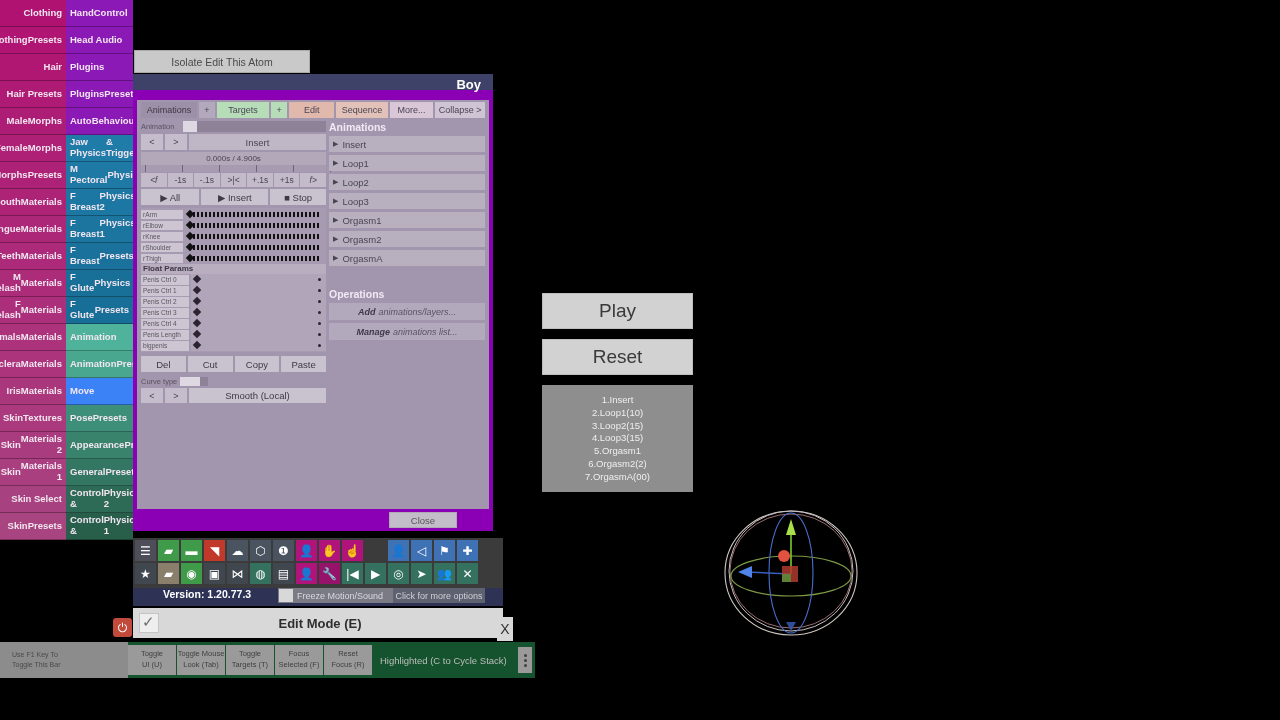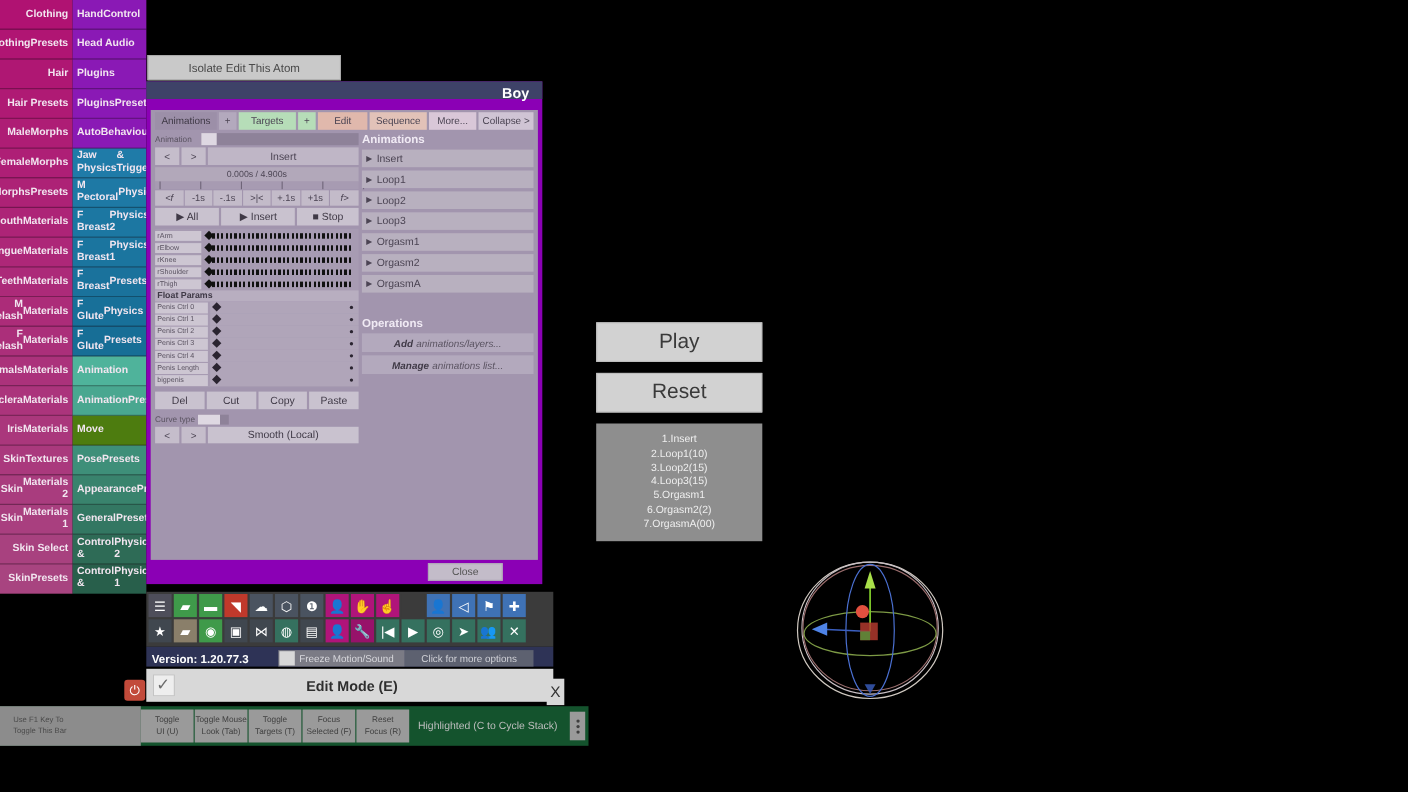--- a/index.html
+++ b/index.html
@@ -159,21 +159,21 @@
             justify-content: center; font-size: 12px; color: #fff; position: relative; }
   .tb-gap { width: 21px; height: 21px; background: #3b3b3b; }
   .g-grey { background: #4e4e5a; } .g-green { background: #3f9a4a; } .g-red { background: #c0392b; }
   .g-slate { background: #4a5360; } .g-mag { background: #b0147a; }
   .g-magD { background: #97126a; } .g-blue { background: #3f72b5; }
   .g-teal { background: #35715f; } .g-dgrey { background: #40474f; }
   .g-tan { background: #8a7f6a; }
 
   
   #verbar { position: absolute; left: 133px; top: 588px; width: 370px; height: 18px;
-            background: #2e3356; display: flex; align-items: flex-end; }
+            background: #2e3356; display: flex; align-items: flex-start; padding-left: 25px; }
   #ver-txt { font-size: 10.5px; font-weight: bold; color: #fff; padding-left: 5px;
              width: 120px; }
   #freeze { width: 115px; height: 15px; background: #7b7b85; display: flex;
             align-items: center; font-size: 9px; color: #d8d8dd; }
   #freeze .chk { width: 14px; height: 13px; background: #d8d8d8; margin: 0 4px 0 1px; }
   #moreopt { flex: 1; height: 15px; background: #5d6170; display: flex; align-items: center;
              justify-content: center; font-size: 9px; color: #cfd0d6; margin-right: 18px; }
 
   
   #modebar { position: absolute; left: 133px; top: 608px; width: 370px; height: 30px;
@@ -339,21 +339,21 @@
           <span style="display: block;">F Glute</span>
           <span style="display: block;">Presets</span>
         </div>
         <div class="side-btn" style="background: rgb(79, 179, 155);">
           <span style="display: block;">Animation</span>
         </div>
         <div class="side-btn" style="background: rgb(73, 167, 144);">
           <span style="display: block;">Animation</span>
           <span style="display: block;">Presets</span>
         </div>
-        <div class="side-btn" style="background: #4d7c0f;">
+        <div class="side-btn" style="background: #3b82f6;">
           <span style="display: block;">Move</span>
         </div>
         <div class="side-btn" style="background: rgb(62, 143, 121);">
           <span style="display: block;">Pose</span>
           <span style="display: block;">Presets</span>
         </div>
         <div class="side-btn" style="background: rgb(57, 131, 109);">
           <span style="display: block;">Appearance</span>
           <span style="display: block;">Presets</span>
         </div>

